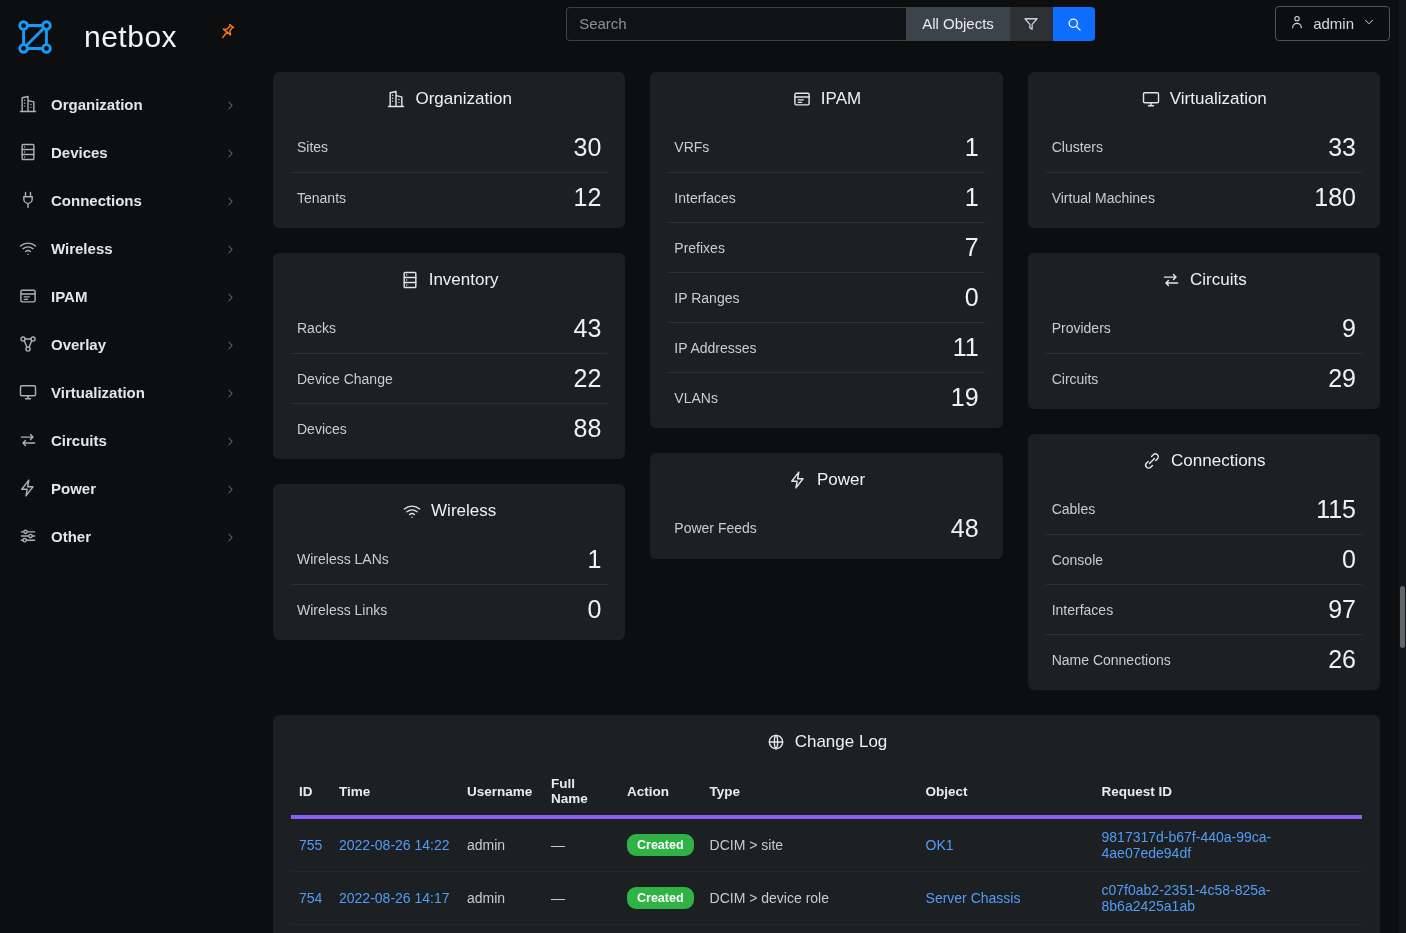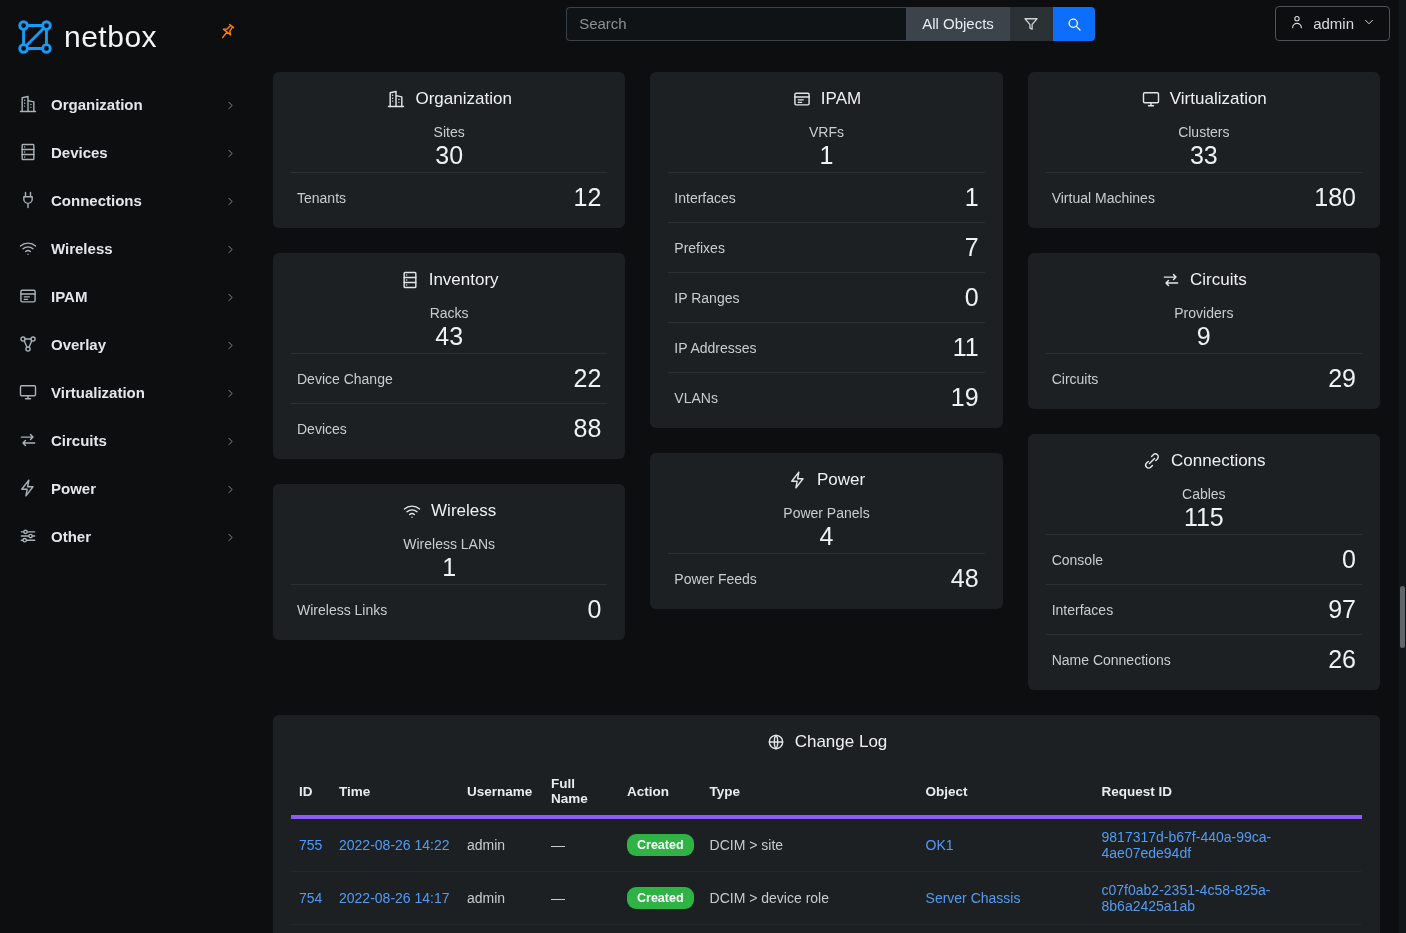--- a/index.html
+++ b/index.html
@@ -15,21 +15,21 @@
     --card: #1c2023;
     --divider: #2b3034;
   }
   .ic { fill: none; stroke: currentColor; stroke-width: 1.7; stroke-linecap: round; stroke-linejoin: round; }
 
   
   .sidebar {
     position: fixed; left: 0; top: 0; bottom: 0; width: 255px;
     background: var(--bg, #0c0e10); z-index: 5;
   }
-  .logo-row { display: flex; align-items: center; padding: 16px 14px 10px 14px; position: relative; }
+  .logo-row { display: flex; align-items: center; padding: 16px 14px 10px 14px; position: relative; gap: 20px; }
   .logo-mark { width: 42px; height: 42px; color: var(--brand-blue, #169bf8); }
   .logo-mark .ic { stroke-width: 3; }
   .logo-text { font-size: 30px; font-weight: 500; color: #f2f4f6; margin-left: 8px; letter-spacing: .5px; }
   .pin-btn { position: absolute; right: 18px; top: 22px; width: 20px; height: 20px; color: var(--pin-orange, #fd7e14); transform: rotate(38deg); cursor: pointer; background: none; border: 0; }
   .menu { padding: 12px 8px; }
   .menu-item {
     display: flex; align-items: center; gap: 13px;
     padding: 14px 10px; border-radius: 4px; cursor: pointer;
     color: #e4e7e9; font-size: 15px; font-weight: 600;
   }
@@ -70,21 +70,21 @@
   .card-head {
     display: flex; align-items: center; justify-content: center; gap: 9px;
     padding: 17px 0 13px; font-size: 17px; color: #eef0f2;
   }
   .ch-icon { width: 20px; height: 20px; color: #e3e6e9; }
   .ch-icon svg { width: 20px; height: 20px; }
   .stat-row {
     display: flex; justify-content: space-between; align-items: center;
     min-height: 50px; padding: 2px 6px; border-top: 1px solid var(--divider);
   }
-  .card > div.stat-row:first-of-type { border-top: 0; flex-direction: column; }
+  .card > div.stat-row:first-of-type { border-top: 0; }
   .stat-label { font-size: 14px; color: #c9cdd2; text-decoration: none; cursor: pointer; }
   .stat-value { font-size: 25px; color: #eff2f4; text-decoration: none; cursor: pointer; font-weight: 400; }
 
   
   .changelog-card { margin-top: 25px; padding-bottom: 0; }
   .clog-table { width: 100%; border-collapse: collapse; margin-top: 2px; }
   .clog-table th {
     text-align: left; padding: 9px 8px; font-size: 13.5px; font-weight: 700;
     color: #e9ecee; border-bottom: 4px solid #8b5cf6;
   }
@@ -409,24 +409,20 @@
           </div>
         </section>
 
         <section class="card">
           <header class="card-head">
             <span class="ch-icon"><svg class="ic" viewBox="0 0 24 24">
                   <use href="#i-bolt"></use>
                 </svg></span>
             <span>Power</span>
           </header>
-          <div class="stat-row">
-            <a class="stat-label">Power Panels</a>
-            <a class="stat-value">4</a>
-          </div>
           <div class="stat-row">
             <a class="stat-label">Power Feeds</a>
             <a class="stat-value">48</a>
           </div>
         </section>
       </div>
 
       <div class="dcol">
         <section class="card">
           <header class="card-head">

